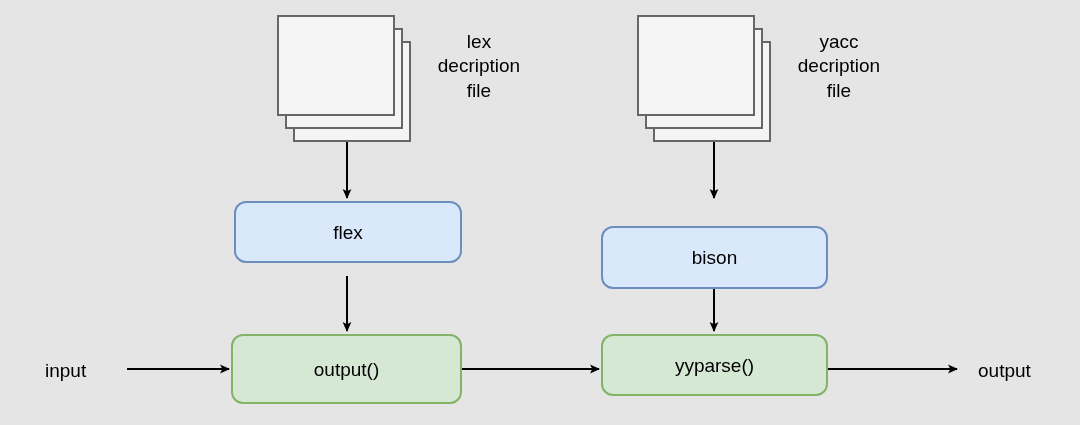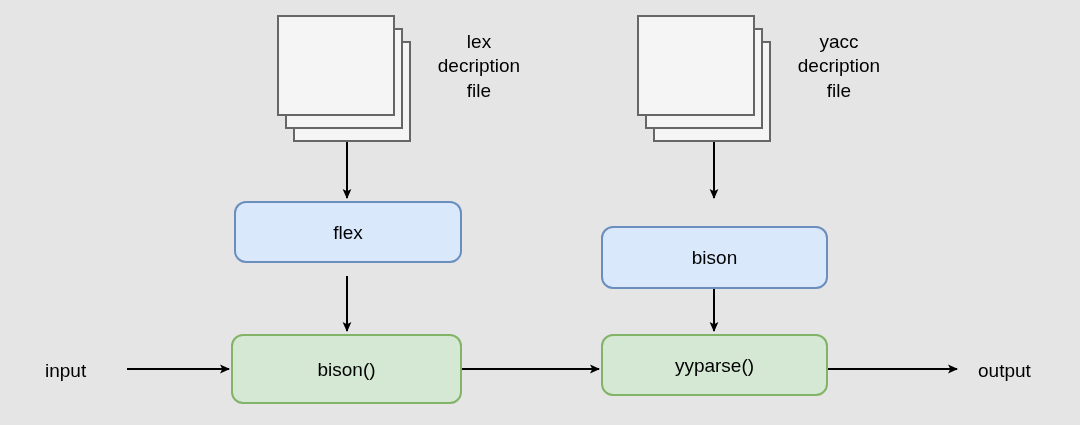--- a/index.html
+++ b/index.html
@@ -122,21 +122,21 @@
     <div class="doc-sheet s1"></div>
   </div>
   <div class="free-label" style="left:774px; top:30px; width:130px;">yacc
 decription
 file</div>
 
   <div class="proc-box blue" style="left:234px; top:201px; width:228px; height:62px;">flex</div>
 
   <div class="proc-box blue" style="left:601px; top:201px; width:227px; height:63px;margin-top:25px;">bison</div>
 
-  <div class="proc-box green" style="left:231px; top:334px; width:231px; height:70px;">bison()</div>
+  <div class="proc-box green" style="left:231px; top:334px; width:231px; height:70px;">output()</div>
 
   <div class="proc-box green" style="left:601px; top:334px; width:227px; height:62px;">yyparse()</div>
 
   <div class="edge-label" style="left:45px; top:361px;">input</div>
 
   <div class="edge-label" style="left:978px; top:361px;">output</div>
 
 </div>
 
 </body></html>

